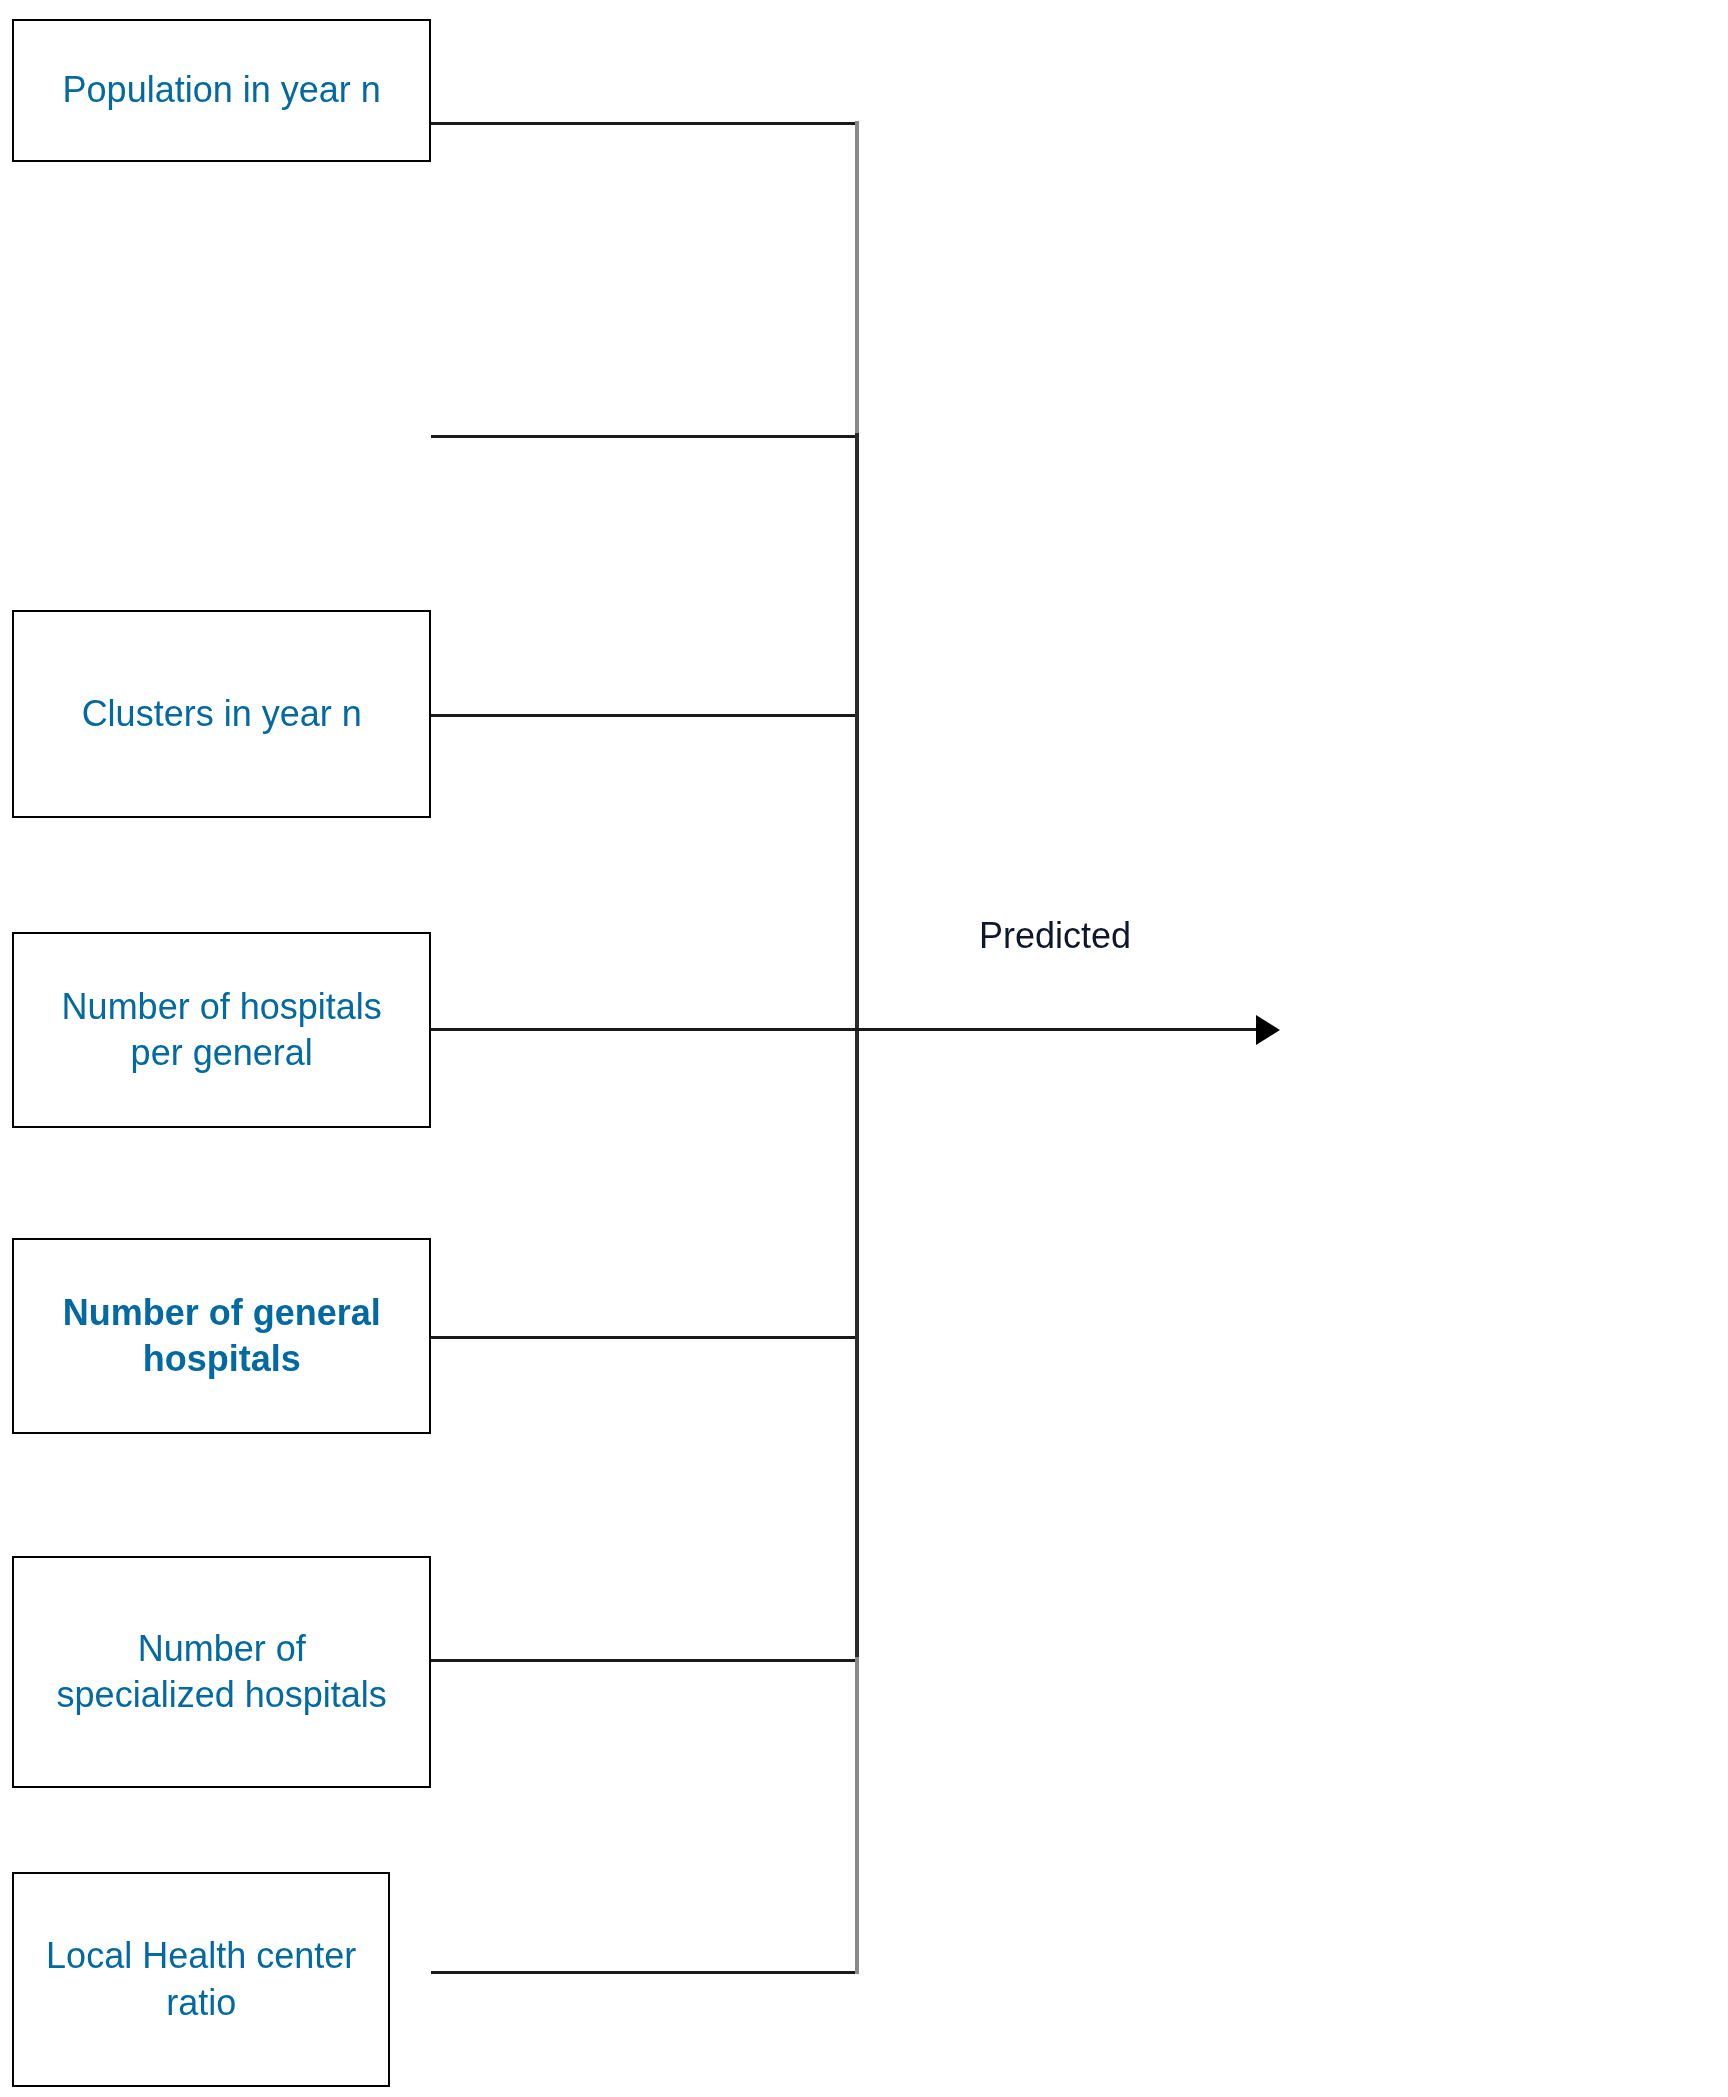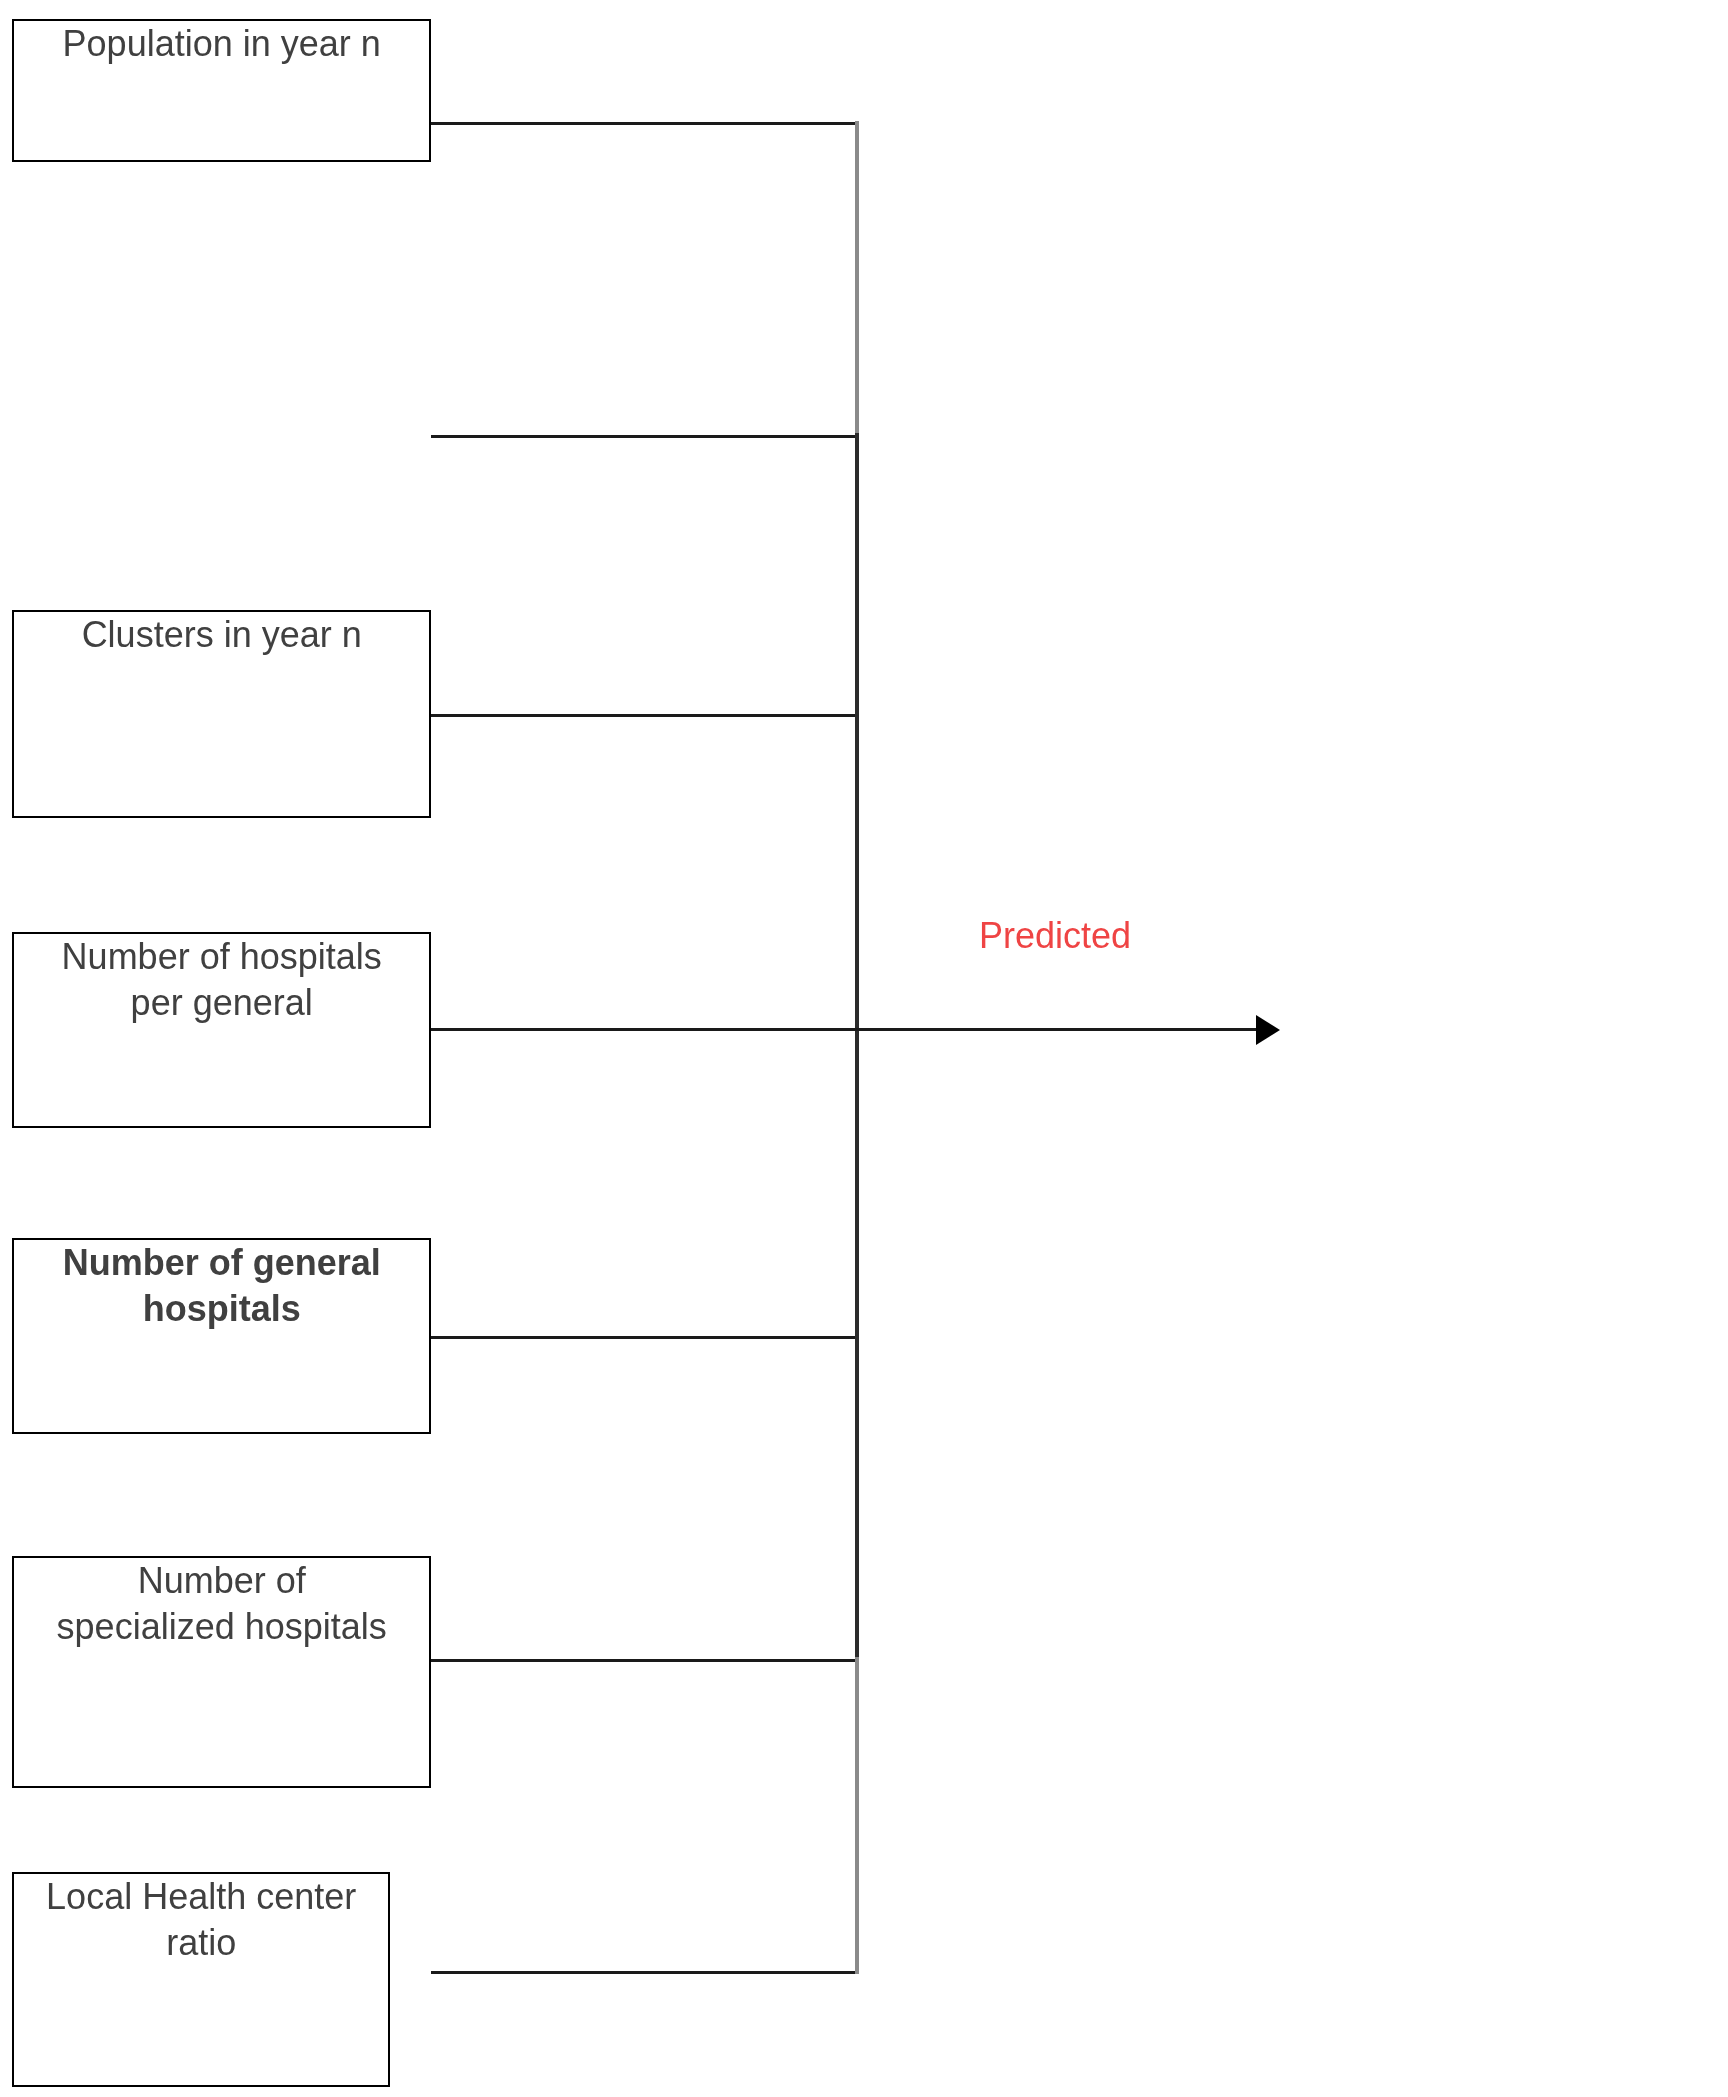--- a/index.html
+++ b/index.html
@@ -16,23 +16,24 @@
     height: 2098px;
     background: #ffffff;
     overflow: hidden;
   }
   .node {
     position: absolute;
     box-sizing: border-box;
     border: 2.8px solid #000000;
     background: #ffffff;
     display: flex;
+    align-items: center;
     justify-content: center;
     text-align: center;
-    color: #404040;
+    color: #0369a1;
     font-size: 36px;
     line-height: 1.28;
     font-family: "Liberation Sans", sans-serif;
     white-space: pre-line;
     padding: 0 9.4px;
   }
   .node-label {
     display: block;
     width: 100%;
     white-space: pre-line;
@@ -45,21 +46,21 @@
   .trunk {
     position: absolute;
     width: 0;
     border-left: 4.7px solid;
   }
   .trunk.gray { border-left-color: #8a8a8a; }
   .trunk.dark { border-left-color: #2b2b2b; }
   .edge-label {
     position: absolute;
     font-size: 36px;
-    color: #ef4444;
+    color: #0f172a;
     font-family: "Liberation Sans", sans-serif;
     white-space: nowrap;
   }
   .arrowhead {
     position: absolute;
     width: 0;
     height: 0;
     border-top: 15px solid transparent;
     border-bottom: 15px solid transparent;
     border-left: 24.5px solid #000000;

